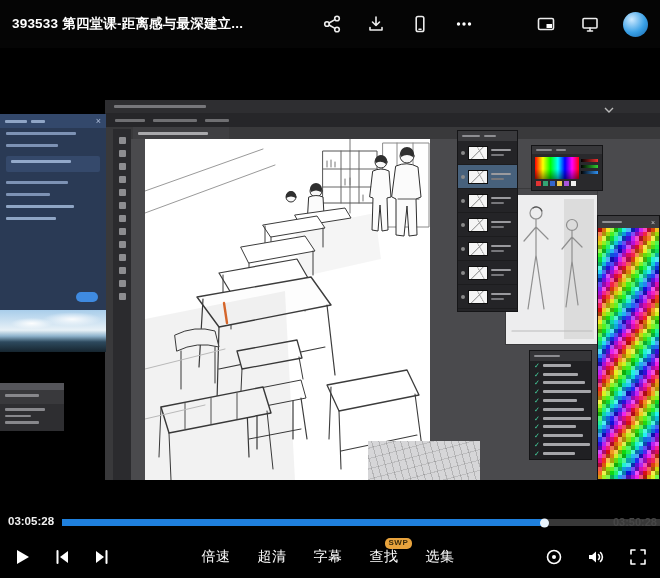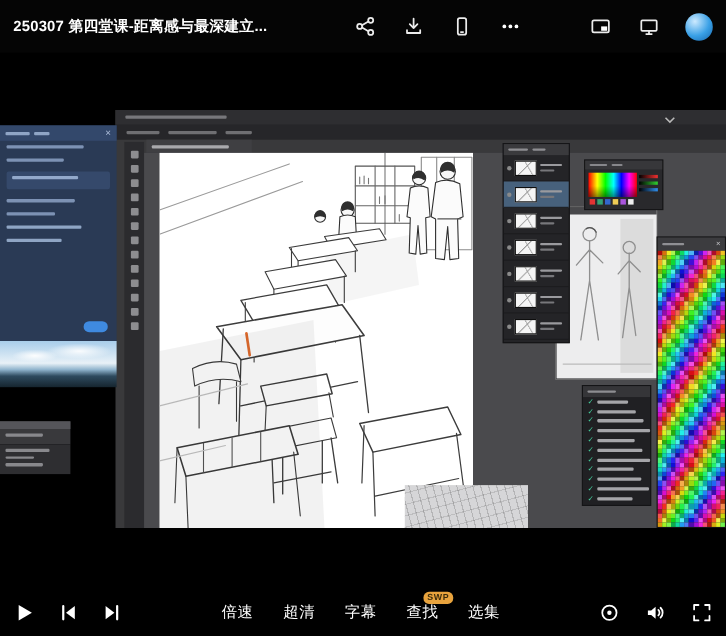--- a/index.html
+++ b/index.html
@@ -164,21 +164,21 @@
   .cbtn svg { stroke:#fff; fill:none; stroke-width:1.6; stroke-linecap:round; stroke-linejoin:round; }
   .badge { position:absolute; top:-10px; left:15px; font-size:8px; font-weight:700; color:#3d2d0c;
     padding:1.5px 4px; border-radius:5px; background:#e8a33d; line-height:1; }
 </style>
 </head>
 <body>
 
 <div class="app">
 
   <header class="titlebar">
-    <div class="title">250307 第四堂课-距离感与最深建立...</div>
+    <div class="title">393533 第四堂课-距离感与最深建立...</div>
     <div class="tb-icons">
       <button class="tbtn">
         <svg width="20" height="20" viewBox="0 0 20 20">
           <circle cx="5" cy="10" r="2.3"></circle>
             <circle cx="15" cy="4.5" r="2.3"></circle>
             <circle cx="15" cy="15.5" r="2.3"></circle>
           <path d="M7.1 9 L12.9 5.6 M7.1 11 L12.9 14.4"></path>
         </svg>
       </button>
       <button class="tbtn">
@@ -1398,20 +1398,29 @@
       </div>
       <div class="f-panelB">
         <div class="bar" style="width:40px"></div>
         <div class="bar" style="width:26px"></div>
         <div class="bar" style="width:34px"></div>
       </div>
 
     </div>
   </div>
 
+  <div class="progress-row">
+    <span class="cur">03:05:28</span>
+    <div class="track">
+      <div class="fill" style="width: 80.7%; background: rgb(31, 128, 221);">
+        <span class="knob"></span>
+      </div>
+      <span class="dur">03:50:28</span>
+    </div>
+  </div>
 
   <div class="controls">
     <div class="cgroup left">
       <button class="cbtn">
         <svg width="20" height="20" viewBox="0 0 20 20">
           <path d="M5 3 L17 10 L5 17 Z" fill="#fff" stroke="none"></path>
         </svg>
       </button>
       <button class="cbtn">
         <svg width="20" height="20" viewBox="0 0 20 20">

